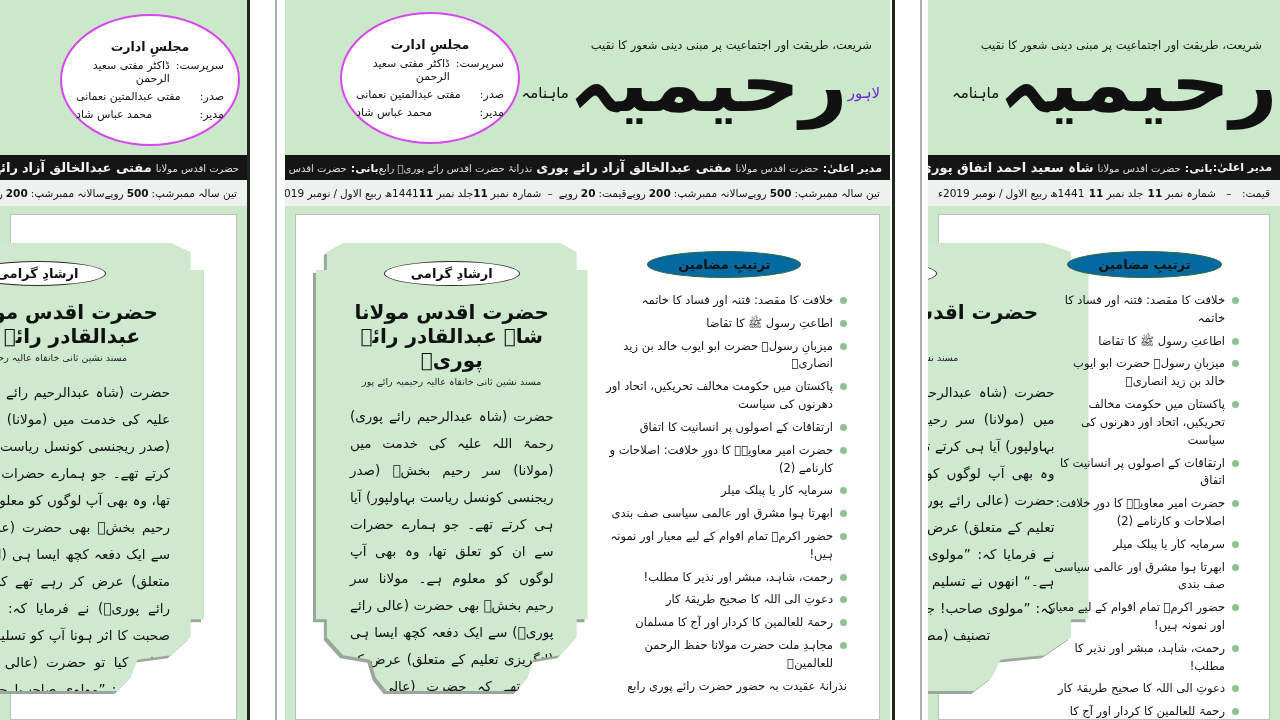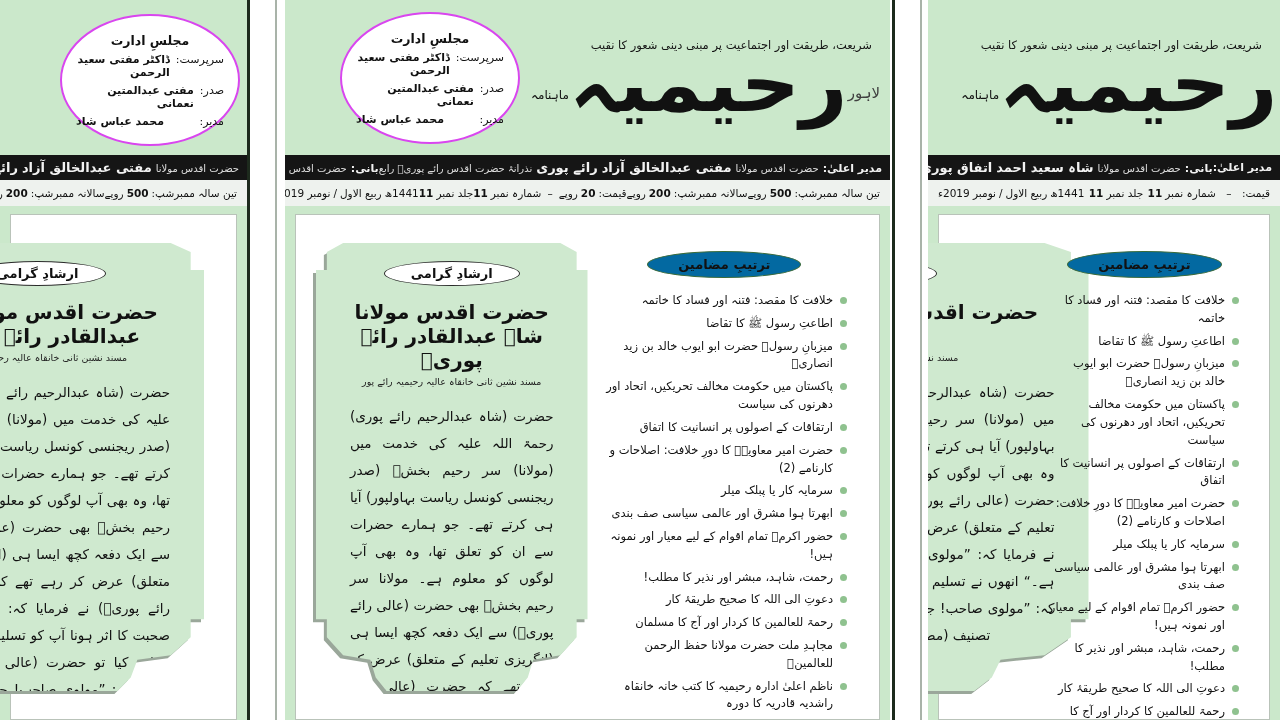--- a/index.html
+++ b/index.html
@@ -38,47 +38,47 @@
 
   .tagline{
     position:absolute; top:38px; right:18px;
     font-size:11.5px; color:#141414; white-space:nowrap;
     letter-spacing:.2px;
   }
   .logo-row{
     position:absolute; top:52px; right:10px;
     display:flex; align-items:flex-end; gap:8px;
   }
-  .logo-pre{ font-size:12px; color:#111; padding-bottom:16px; }
+  .logo-pre{ font-size:15px; color:#111; padding-bottom:16px; }
   .logo-word{
     font-size:78px; line-height:.84; color:#111;
     font-weight:700;
     -webkit-text-stroke:0px;
     transform:scaleX(1.06);
     font-family:"DejaVu Sans","Liberation Sans",sans-serif;
   }
-  .logo-post{ font-size:15px; color:#404040; padding-bottom:16px; }
+  .logo-post{ font-size:15px; color:#6d28d9; padding-bottom:16px; }
 
   
   .board-oval{
     position:absolute;
     width:180px; height:132px;
     border:2px solid #d946ef; border-radius:50%;
     background:#ffffff;
     display:flex; flex-direction:column; align-items:center;
     justify-content:center; gap:5px;
     padding:10px 14px;
   }
   .board-title{ font-size:12.5px; color:#111; font-weight:600; }
   .board-line{
     display:flex; width:100%; justify-content:space-between;
     font-size:11px; color:#111; gap:6px;
   }
   .board-line .lbl{ color:#111; }
-  .board-line .val{ color:#111; font-weight:700; }
+  .board-line .val{ color:#111; font-weight:400; }
 
   
   .black-bar{
     position:absolute; left:0; right:0; top:155px; height:25px;
     background:#151515; color:#f2f2f2;
     display:flex; align-items:center; justify-content:space-between;
     padding:0 8px; font-size:9.5px; white-space:nowrap; overflow:hidden;
   }
   .bb-seg{ display:flex; align-items:baseline; gap:4px; }
   .bb-key{ font-weight:700; font-size:11px; }
@@ -374,24 +374,20 @@
                 </li>
               <li class="toc-item">
                   <span class="toc-bullet"></span>
                   <span class="toc-text">رحمۃ للعالمین کا کردار اور آج کا مسلمان</span>
                 </li>
               <li class="toc-item">
                   <span class="toc-bullet"></span>
                   <span class="toc-text">مجاہدِ ملت حضرت مولانا حفظ الرحمن للعالمینؒ</span>
                 </li>
               <li class="toc-item">
-                  <span class="toc-bullet"></span>
-                  <span class="toc-text">ناظم اعلیٰ ادارہ رحیمیہ کا کتب خانہ خانقاہ راشدیہ قادریہ کا دورہ</span>
-                </li>
-              <li class="toc-item">
                   <span class="toc-text">نذرانۂ عقیدت بہ حضور حضرت رائے پوری رابع</span>
                 </li>
 
             </ul>
           </div>
         </div>
 
       </div>
     </div>
   </div>

